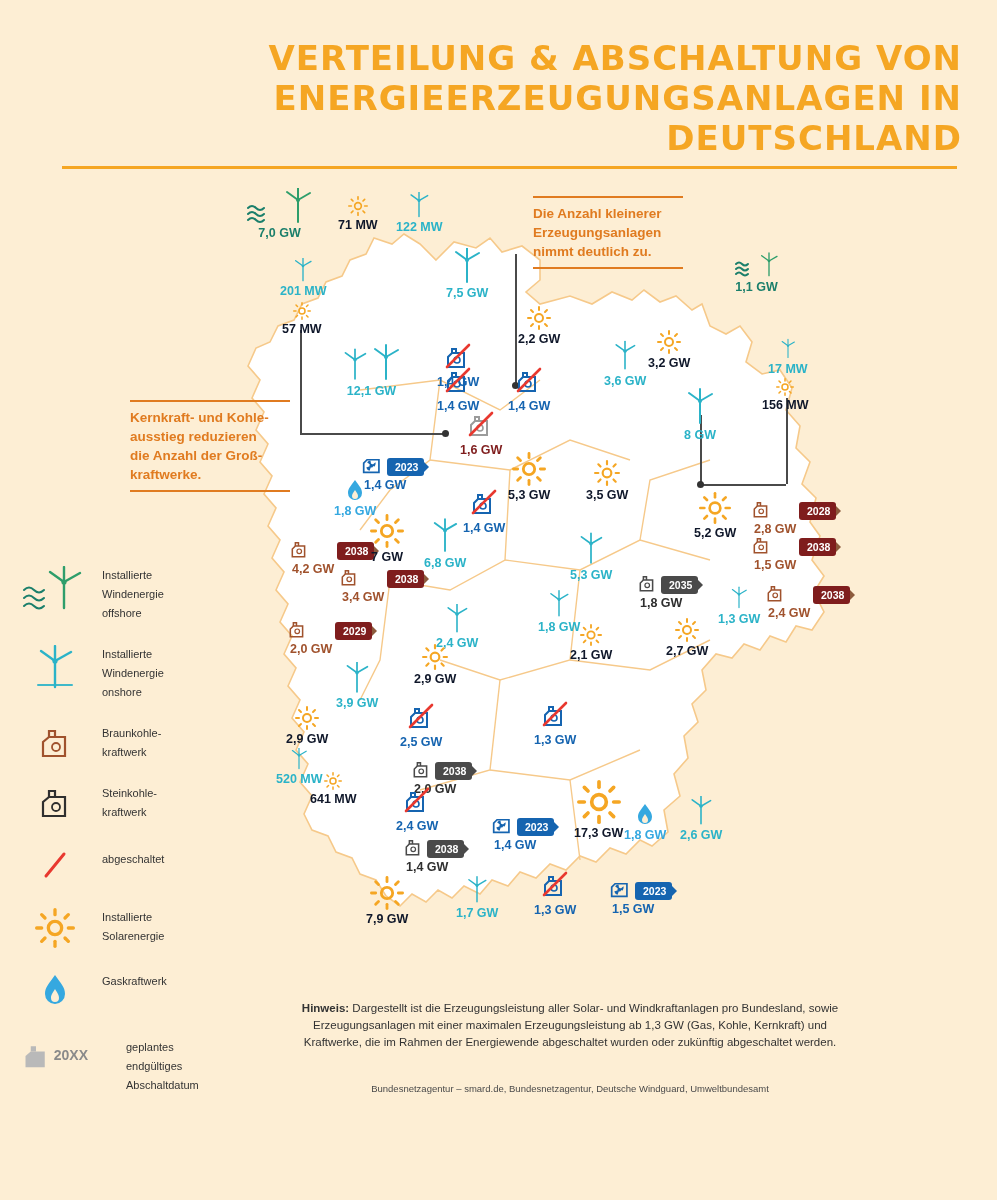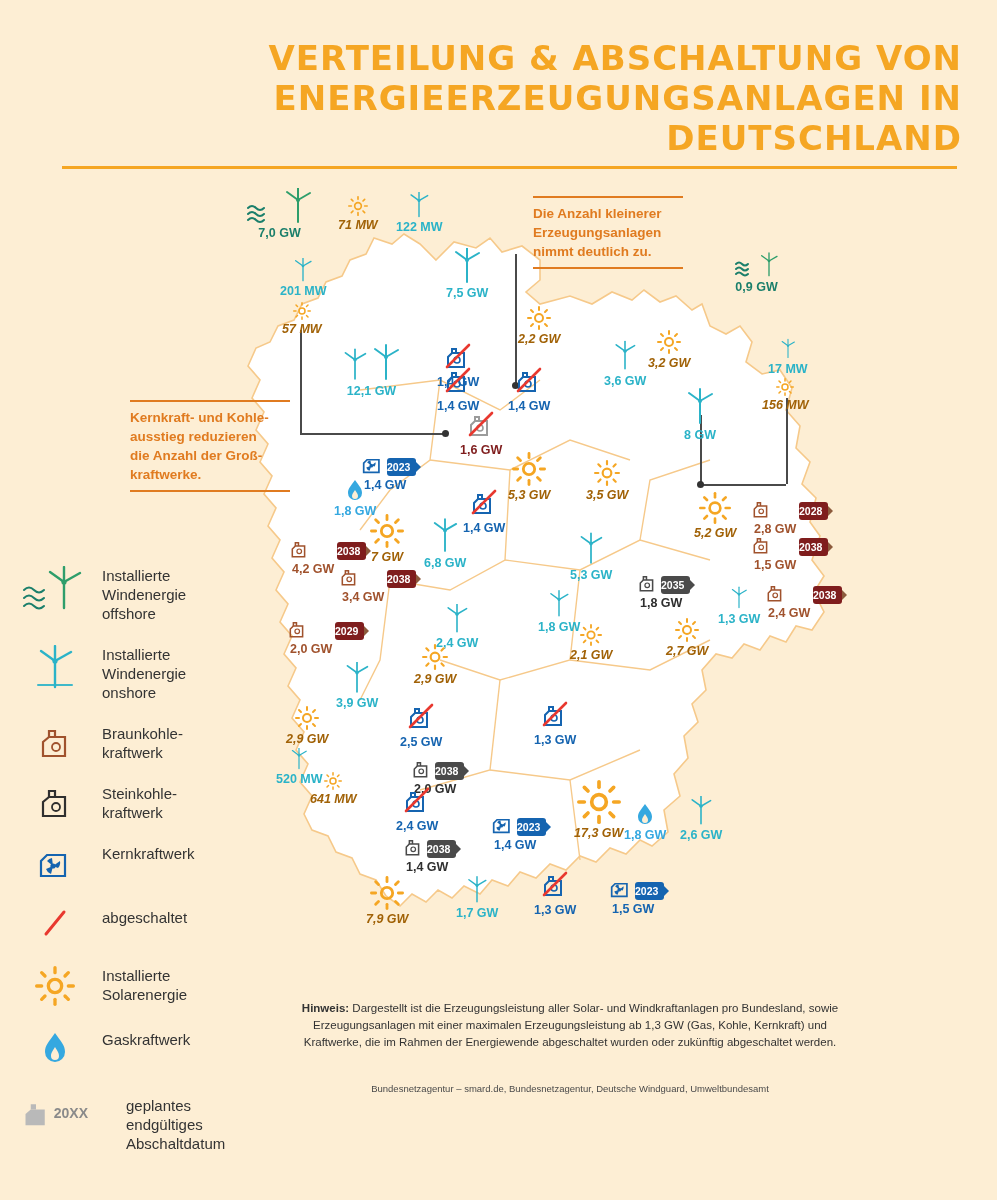--- a/index.html
+++ b/index.html
@@ -32,37 +32,37 @@
 
   
   .marker{
     position:absolute;
     display:flex;flex-direction:column;align-items:center;
     font-size:12.5px;font-weight:bold;line-height:14px;
     white-space:nowrap;
   }
   .marker .row{display:flex;align-items:flex-end;gap:3px;}
   .marker .lbl{margin-top:2px;}
-  .solar{color:#a16207;font-style:italic;}
+  .solar{color:#0f172a;}
   .wind-on{color:#2bb3c8;}
   .wind-off{color:#1b7f6b;}
   .coal-brown{color:#a0522d;}
   .coal-hard{color:#2f2f2f;}
   .nuclear{color:#1564b0;}
   .gas{color:#35a8e0;}
   .small-muted{color:#7f1d1d;}
 
   
   .ico{display:inline-block;position:relative;}
   .ico svg{display:block;}
 
   
   .pill{
     display:inline-flex;align-items:center;gap:4px;
-    border-radius:3px;padding:2px 6px 2px 0;
+    border-radius:3px;padding:2px 6px 2px 8px;
     color:#fff;font-size:10.5px;font-weight:bold;
     position:relative;
   }
   .pill.brown{background:#7f1d1d;margin-left:24px;}
   .pill.black{background:#4a4a4a;}
   .pill.blue{background:#1564b0;}
   .pill .pt{
     position:absolute;right:-5px;top:50%;transform:translateY(-50%);
     width:0;height:0;border-top:5px solid transparent;border-bottom:5px solid transparent;
   }
@@ -73,21 +73,21 @@
   
   .anno{position:absolute;font-size:13.5px;font-weight:bold;color:#e07b20;line-height:19px;}
   .anno .arule{height:2px;background:#e07b20;}
   .leader{position:absolute;background:#4a4a4a;}
   .dot{position:absolute;width:7px;height:7px;border-radius:50%;background:#333;}
 
   
   #legend{position:absolute;left:22px;top:566px;width:230px;}
   .leg-item{display:flex;align-items:flex-start;gap:14px;margin-bottom:22px;}
   .leg-ico{width:66px;flex:0 0 66px;display:flex;justify-content:center;align-items:center;}
-  .leg-txt{font-size:15px;line-height:19px;color:#333;}
+  .leg-txt{font-size:11px;line-height:19px;color:#333;}
 
   
   #note{position:absolute;left:290px;top:1000px;width:560px;font-size:11.5px;line-height:17px;color:#333;text-align:center;}
   #note b{color:#333;}
   #sources{position:absolute;left:290px;top:1082px;width:560px;font-size:9.5px;line-height:13px;color:#4a4a4a;text-align:center;}
 
   .slashwrap{position:relative;display:inline-block;}
   .slash{
     position:absolute;left:-2px;top:-3px;width:30px;height:30px;
   }
@@ -289,21 +289,21 @@
           <g stroke="#2e9e6b" stroke-width="2" fill="none" stroke-linecap="round">
             <path d="M15 12 v22"></path>
             <path d="M15 12 L4 4"></path>
             <path d="M15 12 L27 5"></path>
             <path d="M15 12 L15 0"></path>
           </g>
           <circle cx="15" cy="12" r="2" fill="#2e9e6b"></circle>
         </svg>
       </span>
   </div>
-  <div class="lbl">0,9 GW</div>
+  <div class="lbl">1,1 GW</div>
 </div>
 
 <div class="marker solar" style="left:518px;top:306px;">
   <span class="ico">
       <svg width="24" height="24" viewBox="0 0 24 24">
         <circle cx="12" cy="12" r="4" fill="none" stroke="#f5a623" stroke-width="2"></circle>
         <g stroke="#f5a623" stroke-width="2" stroke-linecap="round">
           <path d="M12 1 v3"></path>
           <path d="M12 20 v3"></path>
           <path d="M1 12 h3"></path>
@@ -1204,36 +1204,20 @@
           <path d="M11 13 v-6 h6 v6" fill="none" stroke="#2f2f2f" stroke-width="2.2"></path>
           <circle cx="18" cy="23" r="4" fill="none" stroke="#2f2f2f" stroke-width="1.8"></circle>
         </svg>
     </div>
     <div class="leg-txt">
       <div>Steinkohle-</div>
       <div>kraftwerk</div>
     </div>
   </div>
 
-  <div class="leg-item">
-    <div class="leg-ico">
-      <svg width="34" height="36" viewBox="0 0 34 36">
-          <path d="M9 11 h18 v21 h-24 v-15 z" fill="none" stroke="#1564b0" stroke-width="2.2"></path>
-          <circle cx="15" cy="22" r="2.6" fill="#1564b0"></circle>
-          <g fill="#1564b0">
-            <path d="M15 22 l-6 -5 a8 8 0 0 1 5 -3 z"></path>
-            <path d="M15 22 l7 -5 a8 8 0 0 1 -2 7 z"></path>
-            <path d="M15 22 l-2 8 a8 8 0 0 1 -5 -5 z"></path>
-          </g>
-        </svg>
-    </div>
-    <div class="leg-txt">
-      <div>Kernkraftwerk</div>
-    </div>
-  </div>
 
   <div class="leg-item" style="margin-top:28px;">
     <div class="leg-ico">
       <svg width="34" height="30" viewBox="0 0 34 30">
           <path d="M8 26 L26 4" stroke="#e8382f" stroke-width="3" stroke-linecap="round"></path>
         </svg>
     </div>
     <div class="leg-txt">
       <div>abgeschaltet</div>
     </div>

